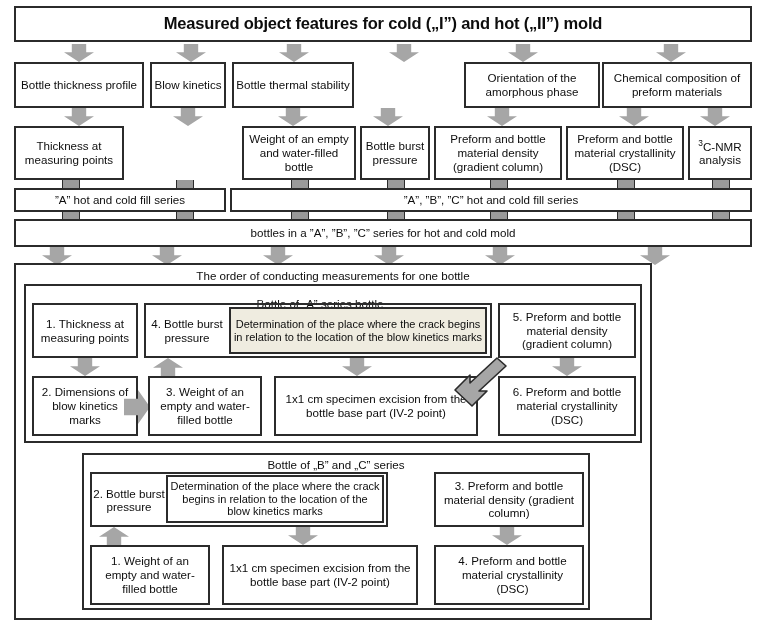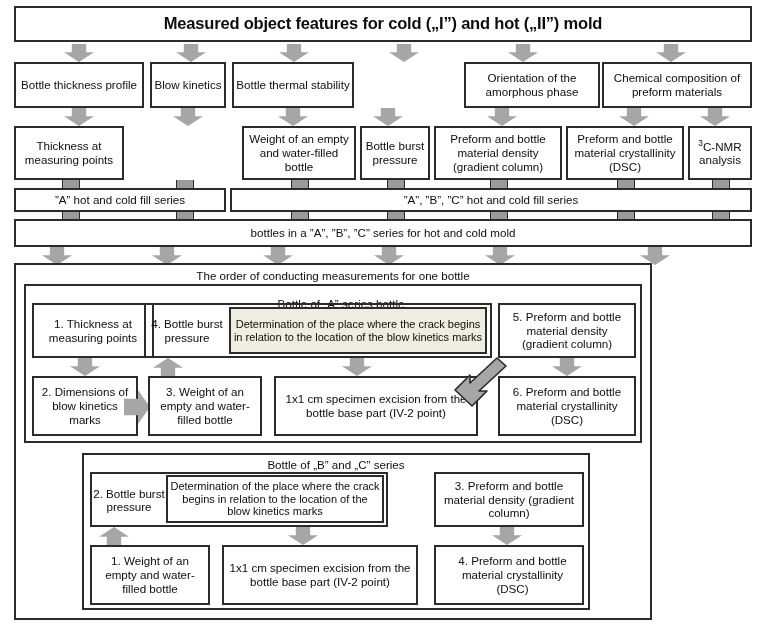--- a/index.html
+++ b/index.html
@@ -118,23 +118,23 @@
   <div class="fatarrow down" style="left:152px;top:247px;width:30px;height:18px;"></div>
   <div class="fatarrow down" style="left:263px;top:247px;width:30px;height:18px;"></div>
   <div class="fatarrow down" style="left:374px;top:247px;width:30px;height:18px;"></div>
   <div class="fatarrow down" style="left:485px;top:247px;width:30px;height:18px;"></div>
   <div class="fatarrow down" style="left:640px;top:247px;width:30px;height:18px;"></div>
 
   <div class="group" style="left:14px;top:263px;width:638px;height:357px;"></div>
   <div class="label-only" style="left:20px;top:266px;width:626px;height:18px;">The order of conducting measurements  for one bottle</div>
 
   <div class="group" style="left:24px;top:284px;width:618px;height:159px;"></div>
-  <div class="label-only" style="left:38px;top:287px;width:606px;height:32px;">Bottle of „A” series bottle</div>
+  <div class="label-only" style="left:17px;top:287px;width:606px;height:32px;">Bottle of „A” series bottle</div>
 
-  <div class="box" style="left:32px;top:303px;width:122px;height:55px;">1. Thickness at measuring points</div>
+  <div class="box" style="left:32px;top:303px;width:106px;height:55px;">1. Thickness at measuring points</div>
   <div class="fatarrow down" style="left:70px;top:358px;width:30px;height:18px;"></div>
 
   <div class="box" style="left:32px;top:376px;width:106px;height:60px;">2. Dimensions of blow kinetics marks</div>
 
   <div class="group" style="left:144px;top:303px;width:348px;height:55px;"></div>
   <div class="label-only" style="left:148px;top:304px;width:78px;height:53px;line-height:1.18;">4. Bottle burst pressure</div>
   <div class="box beige" style="left:229px;top:307px;width:258px;height:47px;font-size:11px;">Determination of the place where the crack begins in relation to the location of the blow kinetics marks</div>
 
   <div class="box" style="left:498px;top:303px;width:138px;height:55px;">5. Preform and bottle material density (gradient column)</div>
 

